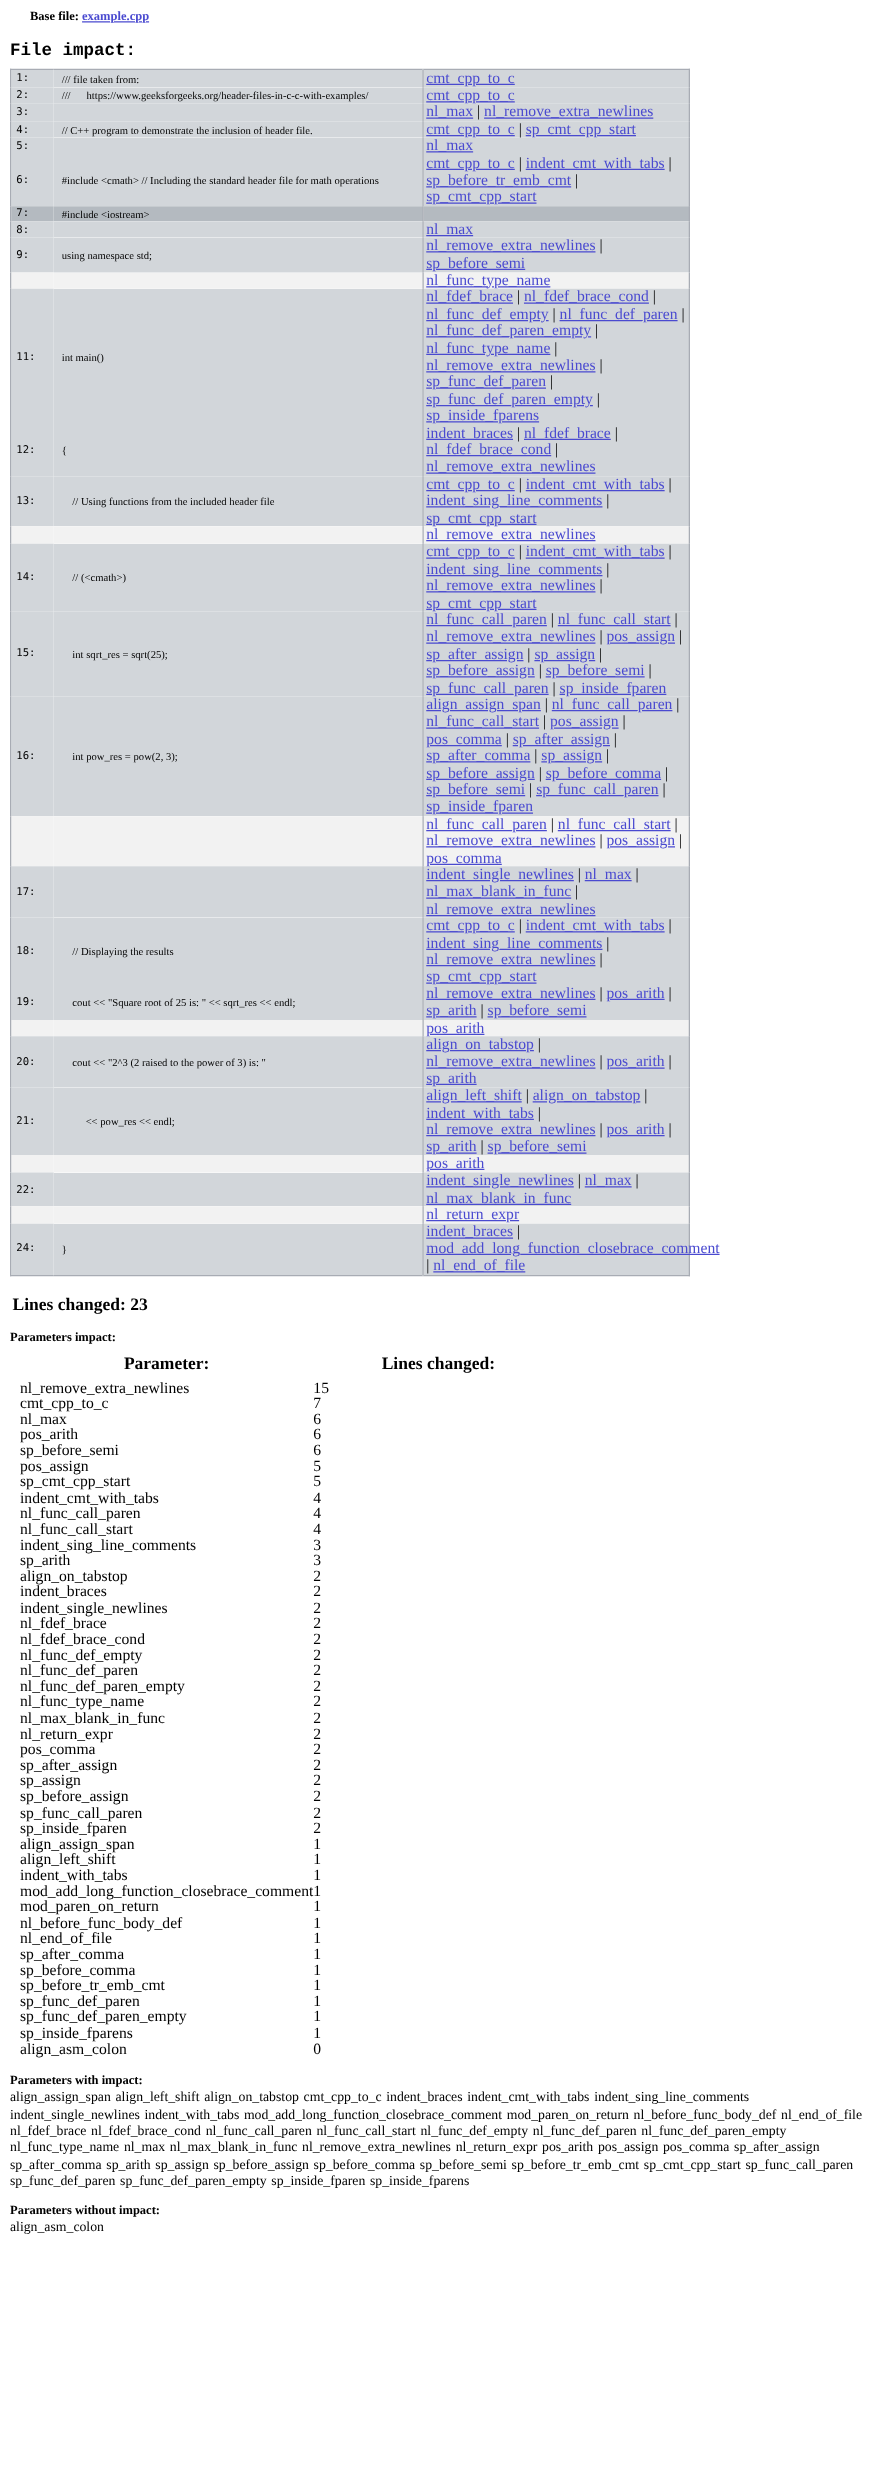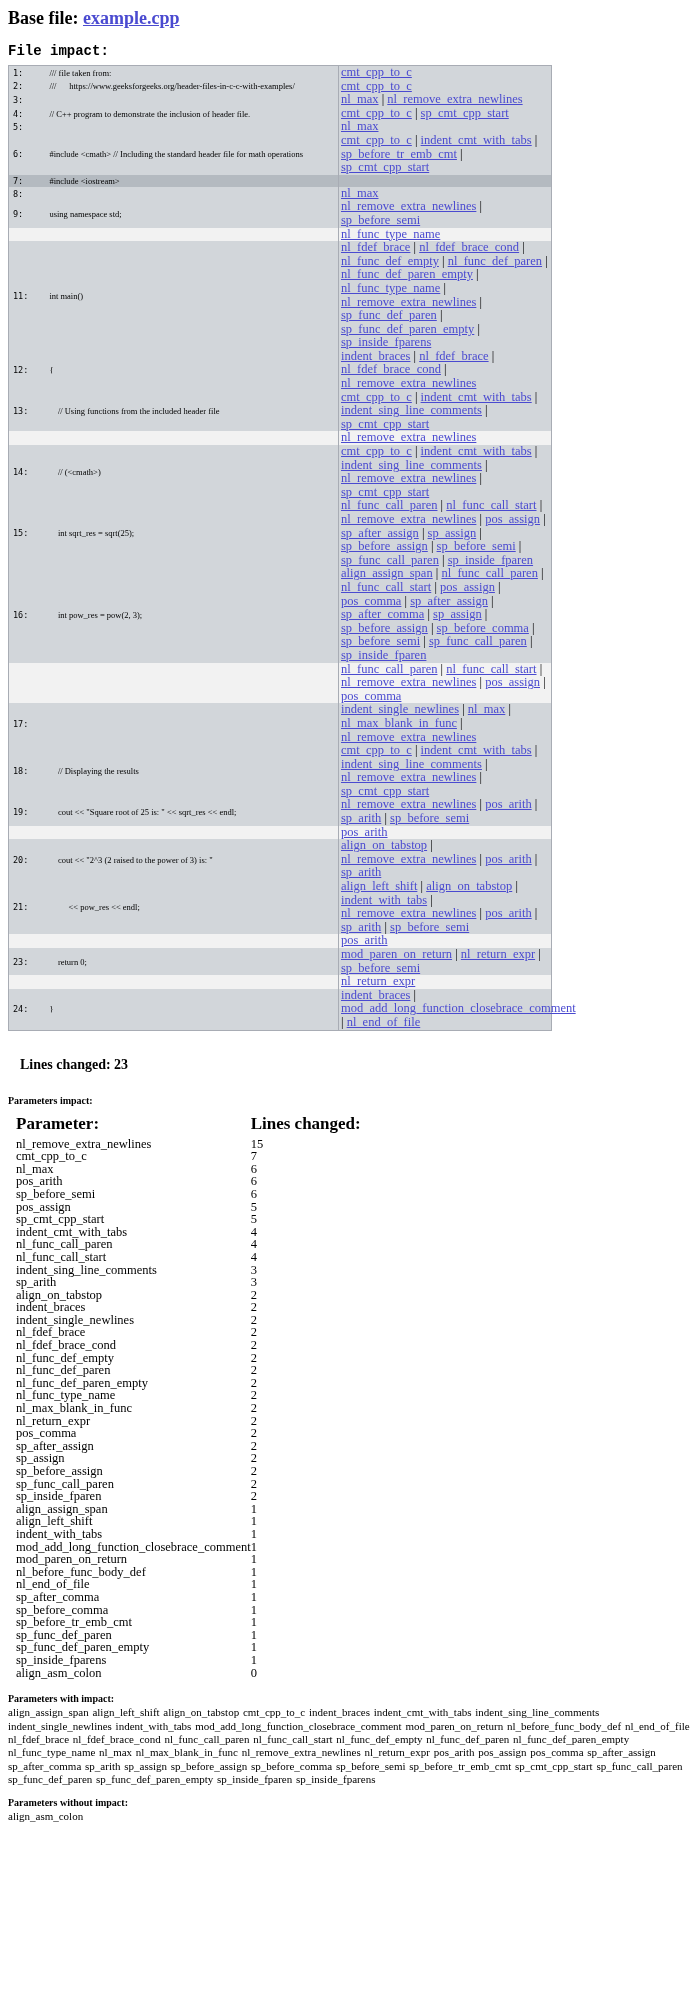--- a/index.html
+++ b/index.html
@@ -17,23 +17,23 @@
     box-sizing: border-box;
   }
   h3.section {
     font-family: Liberation Mono, monospace;
     font-size: 14px;
     font-weight: bold;
     margin: 0 0 0 0;
     padding: 0;
   }
   .hdr-base {
-    font-size: 18px;
-    font-weight: bold;
-    margin: 0 0 14px 0;
+    font-size: 10px;
+    font-weight: bold;
+    margin: 0 0 14px 16px;
   }
   .hdr-base a {
     font-weight: bold;
   }
   a {
     color: #4a4ad0;
     text-decoration: underline;
   }
 
   .spacer-14 { height: 14px; }
@@ -75,32 +75,32 @@
     word-break: normal;
   }
   tr.rA td { background: #d2d6da; }
   tr.rC td { background: #b4bac0; }
   tr.rD td { background: #f2f2f2; }
 
   
   .lines-changed {
     font-size: 14px;
     font-weight: bold;
-    margin: 12px;
+    margin: 2px;
   }
   table.params {
     border-collapse: collapse;
     margin-top: 8px;
     font-size: 12.5px;
   }
   table.params th {
-    text-align: left;
+    text-align: center;
     font-weight: bold;
     padding: 0 0 4px 0;
-    font-size: 17px;
+    font-size: 14px;
   }
   table.params th.c1 { width: 210px; padding-left: 8px; }
   table.params th.c2 { width: 200px; }
   table.params td {
     padding: 0 0 0 0;
     line-height: 12.6px;
     font-size: 12.5px;
   }
   table.params td.p-name { padding-left: 8px; }
   table.params td.p-cnt  { }
@@ -249,23 +249,23 @@
         <td class="lineno">21:</td>
         <td class="codecell">            &lt;&lt; pow_res &lt;&lt; endl;</td>
         <td class="rules"><a href="#">align_left_shift</a> | <a href="#">align_on_tabstop</a> | <a href="#">indent_with_tabs</a> | <a href="#">nl_remove_extra_newlines</a> | <a href="#">pos_arith</a> | <a href="#">sp_arith</a> | <a href="#">sp_before_semi</a></td>
       </tr>
       <tr class="rD">
         <td class="lineno"></td>
         <td class="codecell"></td>
         <td class="rules"><a href="#">pos_arith</a></td>
       </tr>
       <tr class="rA">
-        <td class="lineno">23:</td>
-        <td class="codecell">       return 0;</td>
-        <td class="rules"><a href="#">mod_paren_on_return</a> | <a href="#">nl_return_expr</a> | <a href="#">sp_before_semi</a></td>
+        <td class="lineno">22:</td>
+        <td class="codecell"></td>
+        <td class="rules"><a href="#">indent_single_newlines</a> | <a href="#">nl_max</a> | <a href="#">nl_max_blank_in_func</a></td>
       </tr>
       <tr class="rD">
         <td class="lineno"></td>
         <td class="codecell"></td>
         <td class="rules"><a href="#">nl_return_expr</a></td>
       </tr>
       <tr class="rA">
         <td class="lineno">24:</td>
         <td class="codecell">   }</td>
         <td class="rules"><a href="#">indent_braces</a> | <a href="#">mod_add_long_function_closebrace_comment</a> | <a href="#">nl_end_of_file</a></td>

